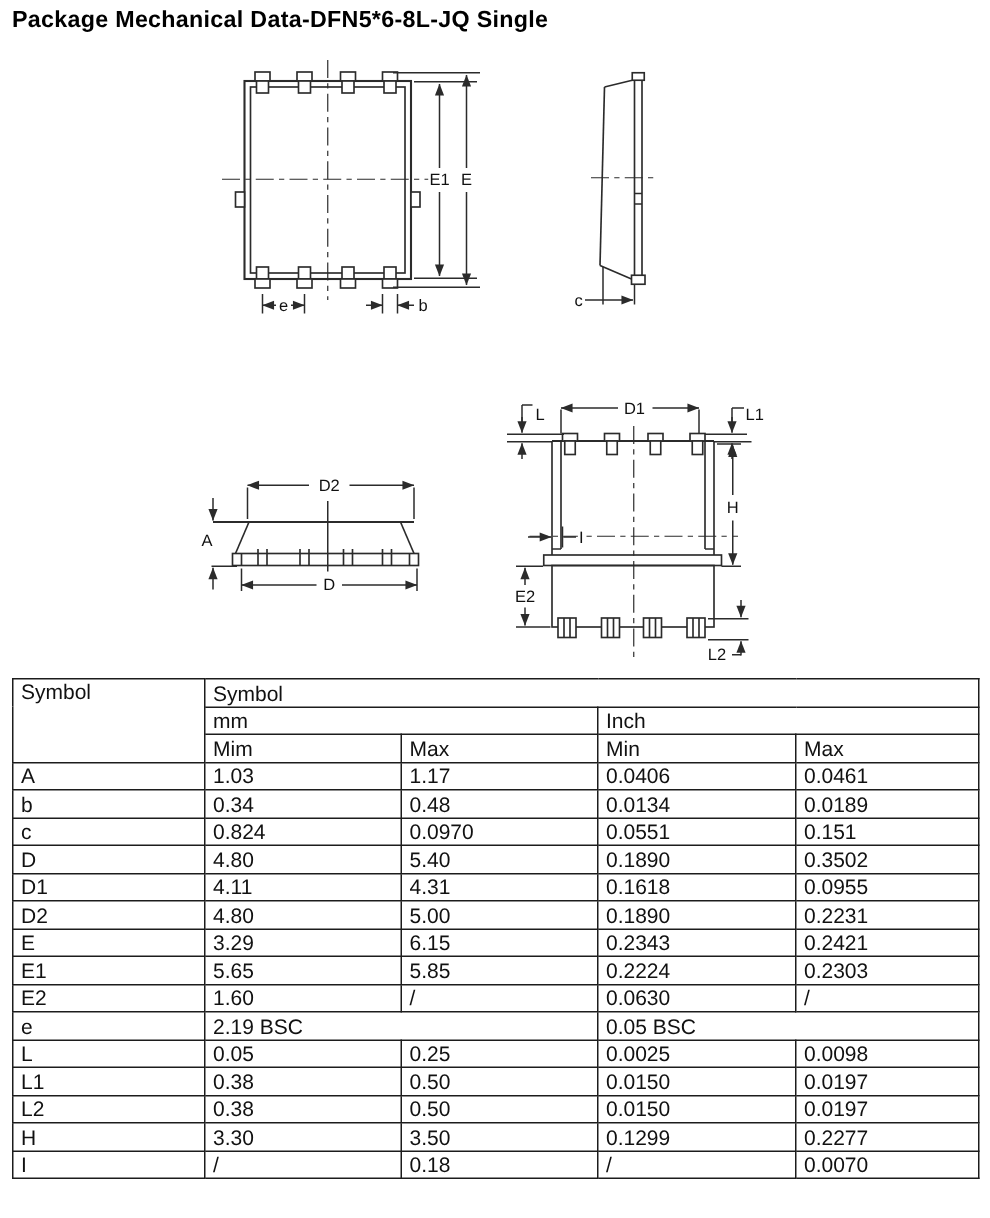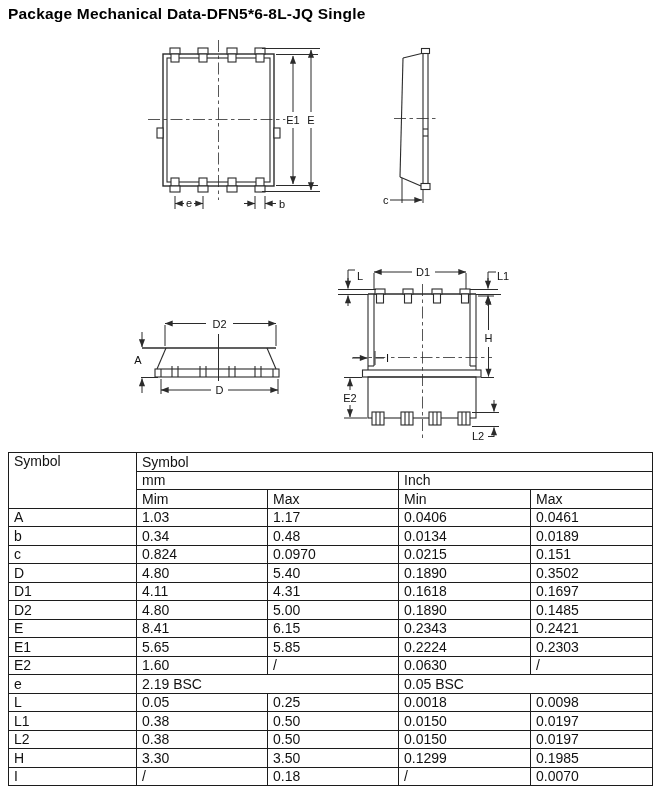--- a/index.html
+++ b/index.html
@@ -282,47 +282,47 @@
         <td>b</td>
         <td>0.34</td>
         <td>0.48</td>
         <td>0.0134</td>
         <td>0.0189</td>
       </tr>
       <tr>
         <td>c</td>
         <td>0.824</td>
         <td>0.0970</td>
-        <td>0.0215</td>
+        <td>0.0551</td>
         <td>0.151</td>
       </tr>
       <tr>
         <td>D</td>
         <td>4.80</td>
         <td>5.40</td>
         <td>0.1890</td>
         <td>0.3502</td>
       </tr>
       <tr>
         <td>D1</td>
         <td>4.11</td>
         <td>4.31</td>
         <td>0.1618</td>
-        <td>0.1697</td>
+        <td>0.0955</td>
       </tr>
       <tr>
         <td>D2</td>
         <td>4.80</td>
         <td>5.00</td>
         <td>0.1890</td>
-        <td>0.1485</td>
+        <td>0.2231</td>
       </tr>
       <tr>
         <td>E</td>
-        <td>8.41</td>
+        <td>3.29</td>
         <td>6.15</td>
         <td>0.2343</td>
         <td>0.2421</td>
       </tr>
       <tr>
         <td>E1</td>
         <td>5.65</td>
         <td>5.85</td>
         <td>0.2224</td>
         <td>0.2303</td>
@@ -336,21 +336,21 @@
       </tr>
       <tr>
         <td>e</td>
         <td colspan="2">2.19 BSC</td>
         <td colspan="2">0.05 BSC</td>
       </tr>
       <tr>
         <td>L</td>
         <td>0.05</td>
         <td>0.25</td>
-        <td>0.0018</td>
+        <td>0.0025</td>
         <td>0.0098</td>
       </tr>
       <tr>
         <td>L1</td>
         <td>0.38</td>
         <td>0.50</td>
         <td>0.0150</td>
         <td>0.0197</td>
       </tr>
       <tr>
@@ -358,21 +358,21 @@
         <td>0.38</td>
         <td>0.50</td>
         <td>0.0150</td>
         <td>0.0197</td>
       </tr>
       <tr>
         <td>H</td>
         <td>3.30</td>
         <td>3.50</td>
         <td>0.1299</td>
-        <td>0.1985</td>
+        <td>0.2277</td>
       </tr>
       <tr>
         <td>I</td>
         <td>/</td>
         <td>0.18</td>
         <td>/</td>
         <td>0.0070</td>
       </tr>
     </tbody>
   </table>

